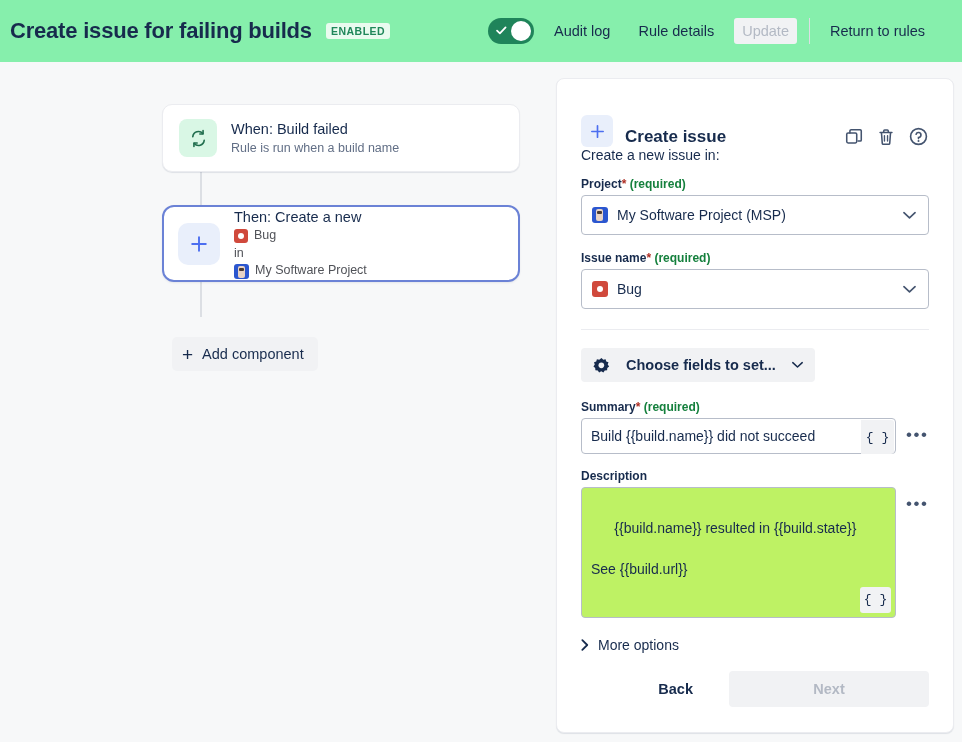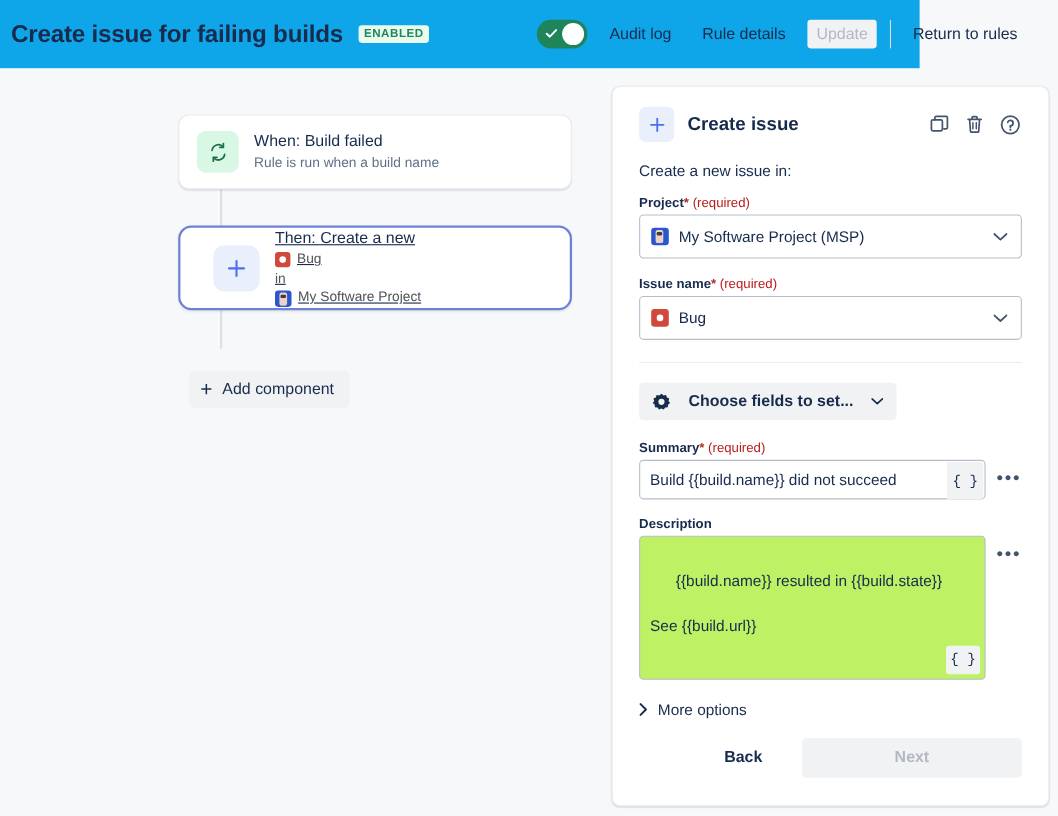--- a/index.html
+++ b/index.html
@@ -8,23 +8,23 @@
     width: 962px; height: 742px;
     background: #f7f8f9;
     font-family: "Liberation Sans", sans-serif;
     color: #172b4d;
     overflow: hidden;
   }
 
   
   .header {
     position: absolute; top: 0; left: 0;
-    width: 836px; height: 62px;
+    width: 962px; height: 62px;
     display: flex; align-items: center;
-    background: #0ea5e9;
+    background: #86efac;
   }
   .page-title {
     font-size: 22px; font-weight: bold; letter-spacing: -0.2px;
     color: #172b4d; margin-left: 10px; white-space: nowrap;
   }
   .lozenge {
     margin-left: 14px;
     background: #e9fbef; color: #1f875a;
     font-size: 10.5px; font-weight: bold; letter-spacing: 0.5px;
     padding: 2px 5px; border-radius: 3px; text-transform: uppercase;
@@ -63,23 +63,22 @@
     border: 1px solid #ebecf0; border-radius: 10px;
     box-shadow: 0 1px 1px rgba(9,30,66,0.10);
   }
   #trigger-card {
     left: 162px; top: 42px; width: 358px; height: 68px;
     display: flex; align-items: center; padding-left: 16px;
   }
   #action-card {
     left: 162px; top: 143px; width: 358px; height: 77px;
     border: 2px solid #6b82d6; border-radius: 12px;
-    display: flex; align-items: center; padding-left: 30px;
+    display: flex; align-items: center; padding-left: 14px;
     box-shadow: 0 1px 2px rgba(9,30,66,0.08);
-    text-decoration: underline;
   }
 
   .sq-icon {
     width: 38px; height: 38px; border-radius: 8px;
     display: flex; align-items: center; justify-content: center;
     flex: 0 0 auto;
   }
   .sq-icon.green { background: #d9f7e5; }
   .sq-icon.blue  { background: #e9effb; width: 42px; height: 42px; border-radius: 10px; }
 
@@ -131,38 +130,38 @@
 
   
   .panel {
     position: absolute; left: 556px; top: 78px;
     width: 398px; height: 655px;
     background: #ffffff; border: 1px solid #ebecf0;
     border-radius: 8px; box-shadow: 0 1px 1px rgba(9,30,66,0.10);
     padding: 0 24px;
   }
   .panel-head {
-    display: flex; align-items: center; height: 68px;
+    display: flex; align-items: flex-end; height: 68px;
   }
   .panel-head .sq-icon { width: 32px; height: 32px; border-radius: 6px; }
   .panel-title {
     margin-left: 12px; font-size: 17px; font-weight: bold; color: #172b4d;
   }
   .panel-icons {
     margin-left: auto; display: flex; align-items: center; gap: 12px;
   }
   .icon-btn { cursor: pointer; display: flex; align-items: center; }
 
   .subhead { font-size: 14px; color: #172b4d; margin-bottom: 14px; }
 
   .fld-label {
     font-size: 12px; font-weight: bold; color: #172b4d; margin-bottom: 4px;
   }
   .fld-label .star { color: #ae2e24; font-weight: bold; }
-  .fld-label .req { color: #b91c1c; font-weight: normal; }
+  .fld-label .req { color: #15803d; font-weight: bold; }
 
   .select-box {
     height: 40px; border: 1px solid #b7bdc9; border-radius: 4px;
     background: #ffffff; display: flex; align-items: center;
     padding: 0 10px; cursor: pointer; position: relative;
   }
   .select-box .val { font-size: 14px; color: #172b4d; margin-left: 9px; }
   .select-box .proj-avatar, .select-box .bug-icon { width: 16px; height: 16px; }
   .select-box .bug-icon::after { left: 5px; top: 5px; }
   .chev { position: absolute; right: 12px; top: 15px; }

